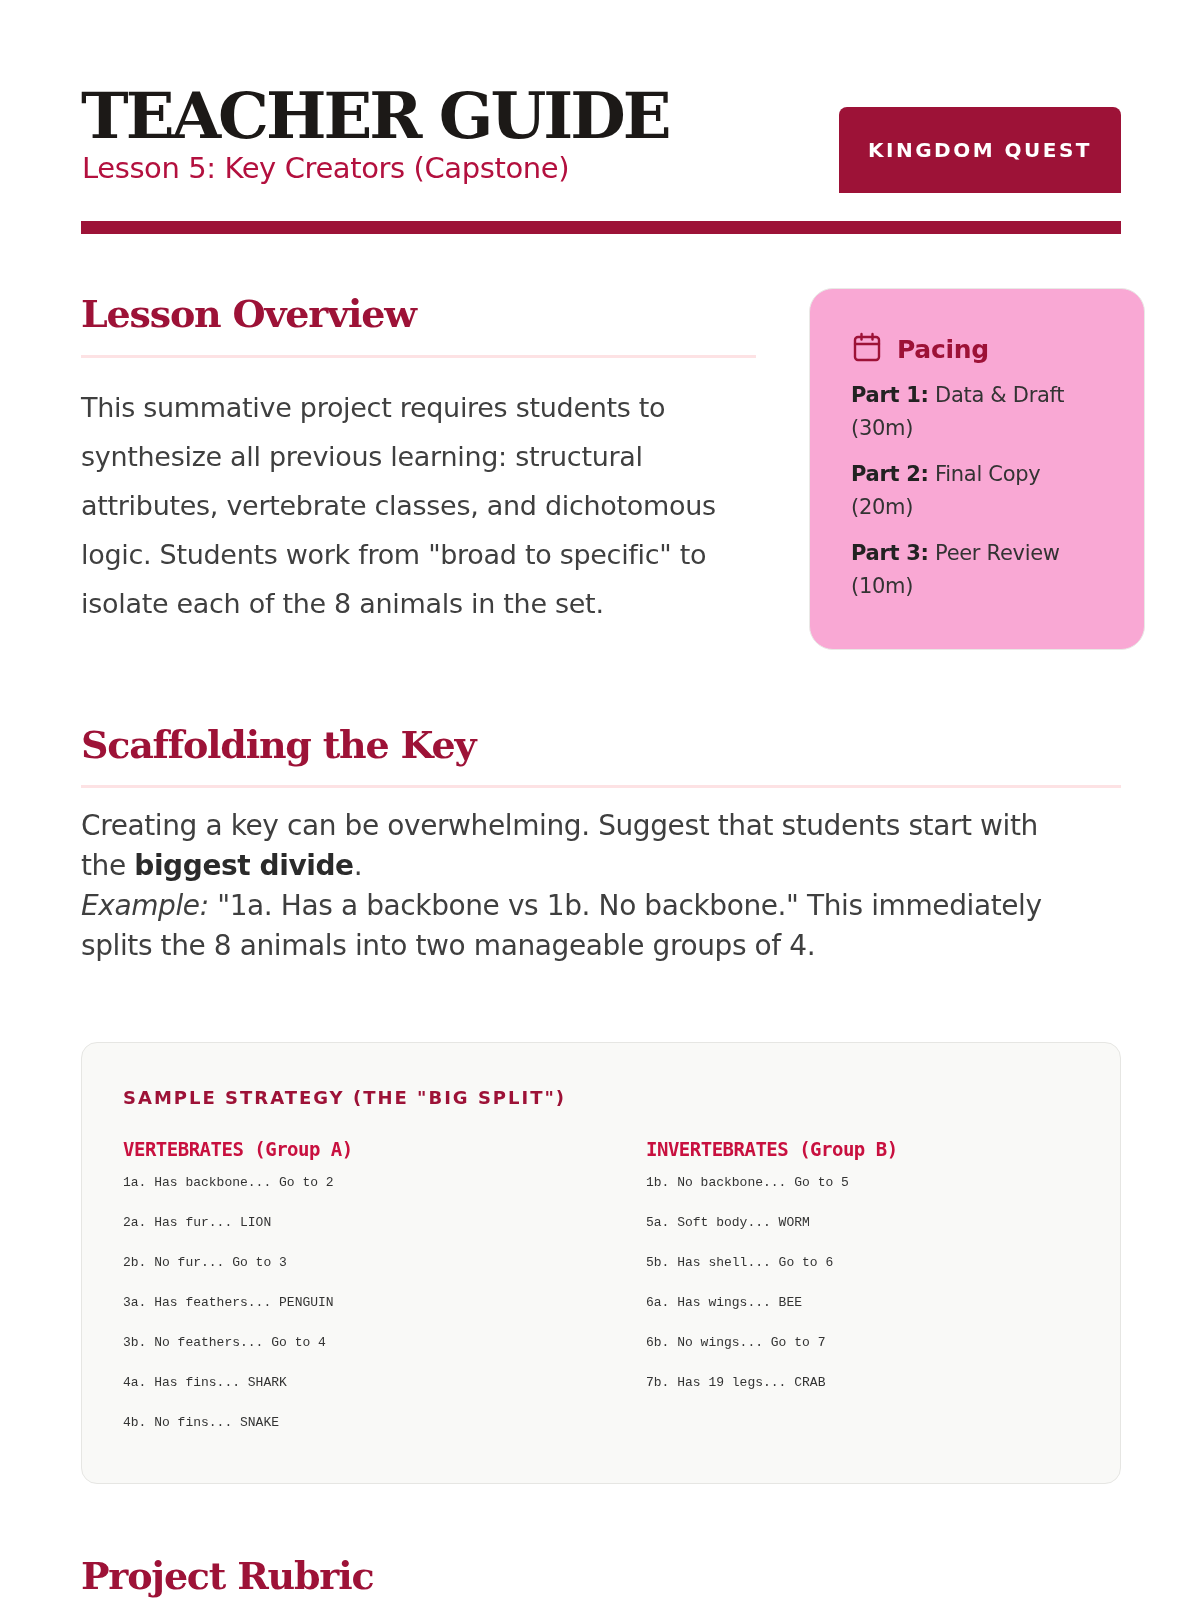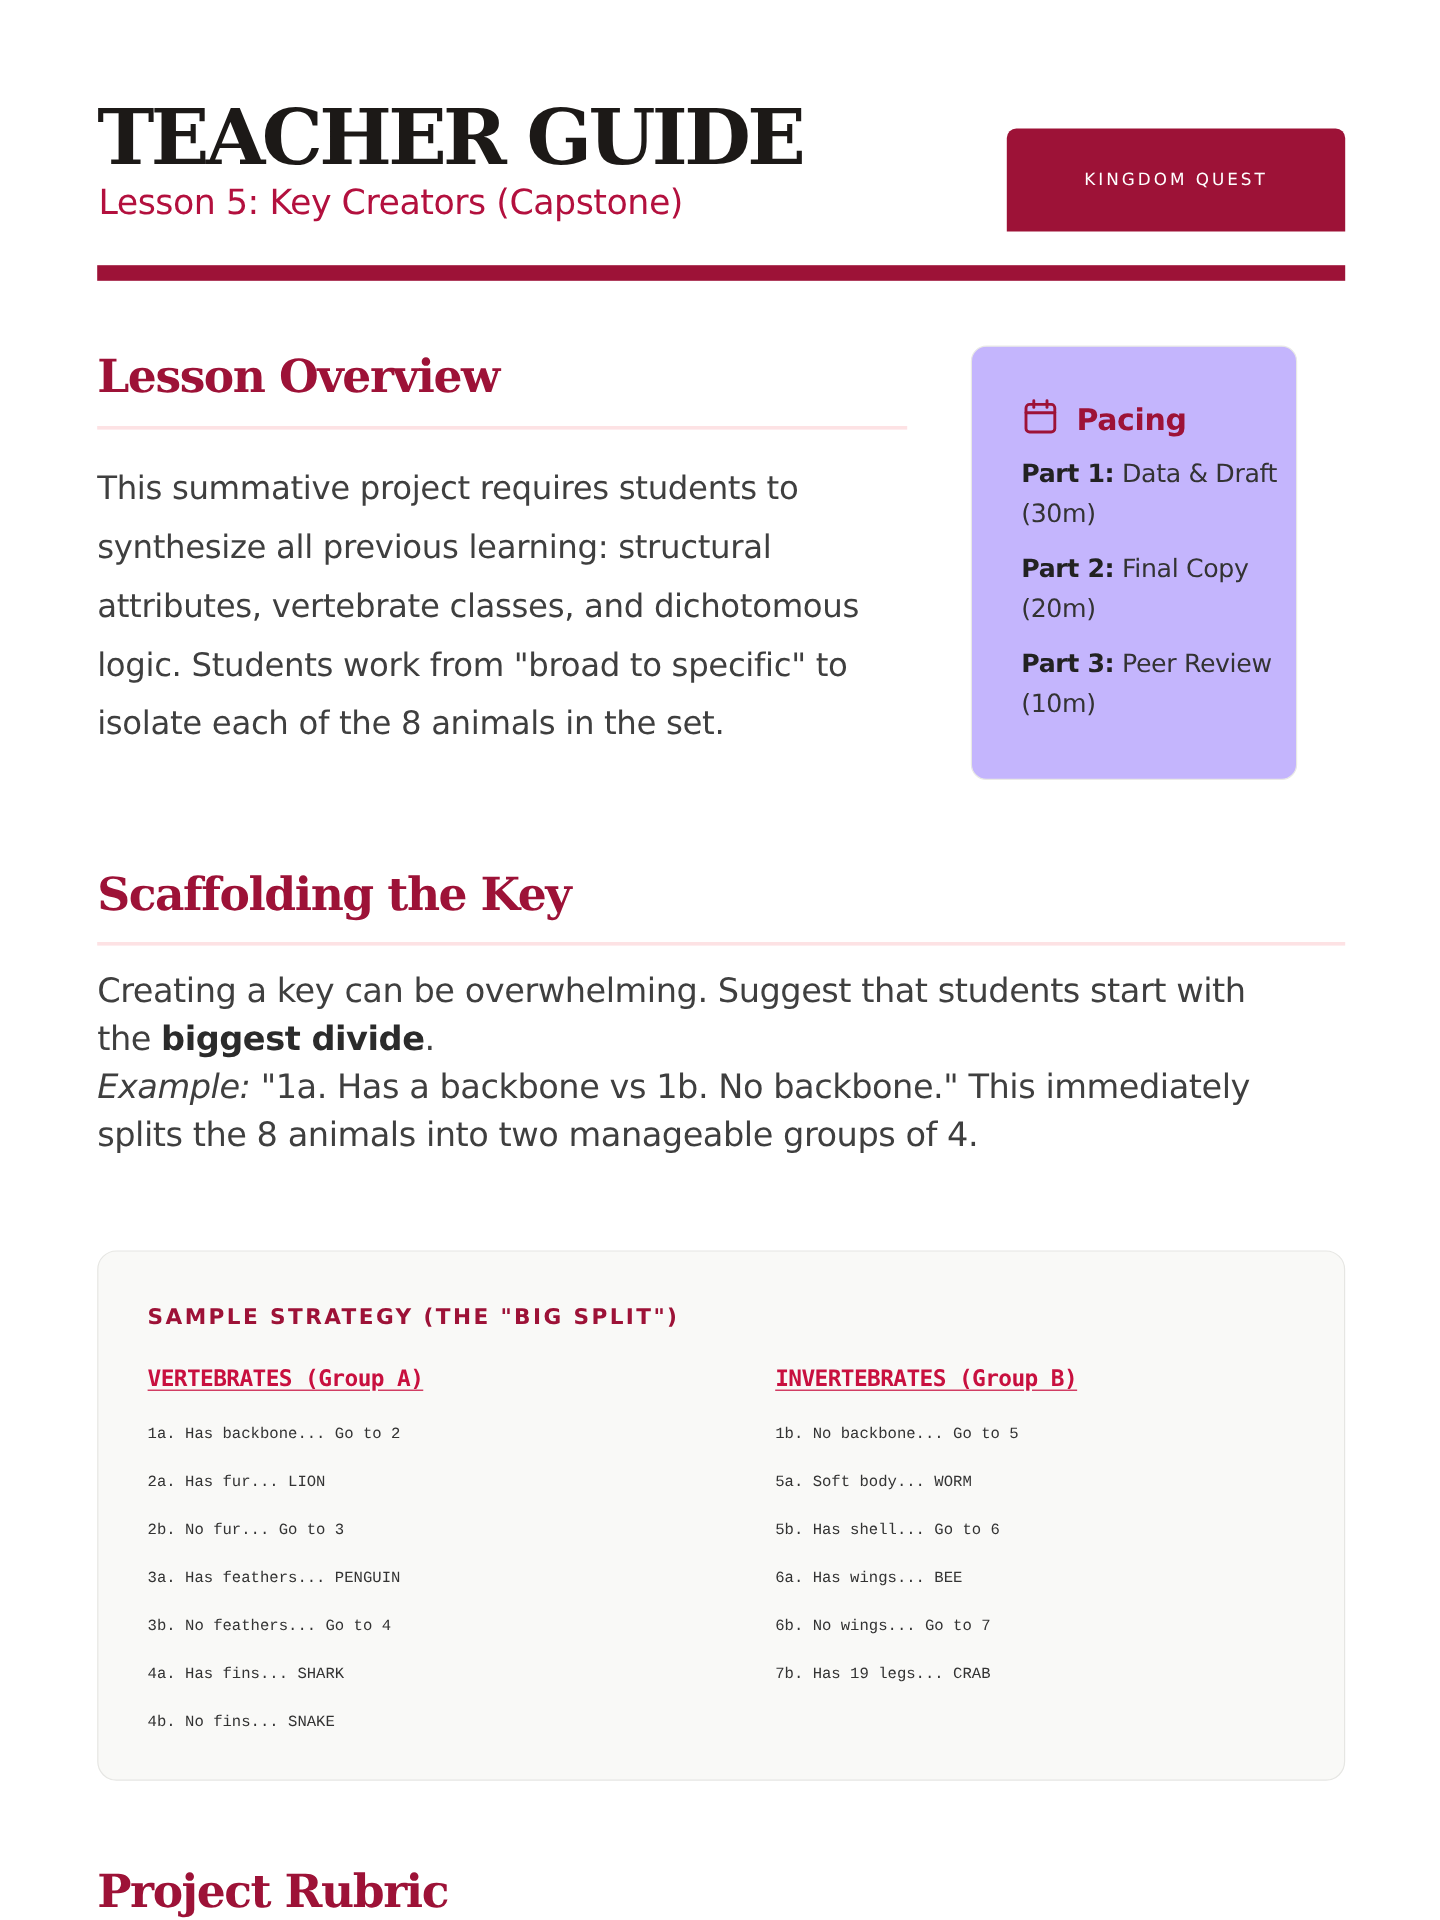--- a/index.html
+++ b/index.html
@@ -24,22 +24,22 @@
       font-family: "DejaVu Sans", sans-serif;
       font-weight: 500; font-size: 29px;
       color: #b3103e; line-height: 36px; letter-spacing: -0.4px;
     }
     .brand-badge {
       position: absolute; right: 0; top: 107px;
       width: 282px; height: 86px;
       background: #9d1237; color: #ffffff;
       border-radius: 8px 8px 0 0;
       display: flex; align-items: center; justify-content: center;
-      font-family: "DejaVu Sans", sans-serif; font-weight: normal;
-      font-size: 14px; letter-spacing: 2.5px;
+      font-family: "DejaVu Sans", sans-serif; font-weight: bold;
+      font-size: 20px; letter-spacing: 2.5px;
     }
     .header-rule {
       position: absolute; left: 0; top: 221px; width: 1040px; height: 13px;
       background: #9d1237;
     }
 
     
     .section-h {
       font-family: "DejaVu Serif", "Liberation Serif", serif;
       font-weight: bold; color: #9d1237;
@@ -50,22 +50,22 @@
     
     .overview-h { position: absolute; left: 0; top: 291px; }
     .overview-rule { position: absolute; left: 0; top: 355px; width: 675px; }
     .overview-text {
       position: absolute; left: 0; top: 383px; width: 660px;
       font-size: 27px; line-height: 49px; color: #3f3f3f; letter-spacing: -0.3px;
     }
 
     .pacing-card {
       position: absolute; left: 728px; top: 288px;
-      width: 272px; height: 362px;
-      background: #c4b5fd; border: 1.5px solid #e9e9e6; border-radius: 13px;
+      width: 336px; height: 362px;
+      background: #f9a8d4; border: 1.5px solid #e9e9e6; border-radius: 24px;
       padding: 42px 0 0 41px;
     }
     .pacing-head { display: flex; align-items: center; gap: 14px; margin-bottom: 12px; }
     .pacing-head svg { width: 32px; height: 32px; }
     .pacing-title {
       font-weight: bold; color: #9d1237; font-size: 25px; letter-spacing: -0.3px;
     }
     .pacing-item {
       font-size: 21px; line-height: 33px; color: #333; margin-bottom: 13px;
       width: 230px; letter-spacing: -0.3px;
@@ -90,22 +90,22 @@
     .strategy-label {
       position: absolute; left: 41px; top: 44px;
       font-weight: bold; font-size: 18px; letter-spacing: 2px; color: #9d1237;
     }
     .key-col { position: absolute; top: 92px; }
     .key-col.a { left: 41px; }
     .key-col.b { left: 564px; }
     .key-col-head {
       font-family: "DejaVu Sans Mono", "Liberation Mono", monospace;
       font-weight: bold; font-size: 19px; color: #c8103f;
-      text-decoration: underline; text-underline-offset: 3px;
-      line-height: 28px; margin-bottom: 12px; letter-spacing: -0.5px;
+      text-underline-offset: 3px;
+      line-height: 28px; letter-spacing: -0.5px;
     }
     .key-line {
       font-family: "Liberation Mono", "DejaVu Sans Mono", monospace;
       font-size: 13px; line-height: 40px; color: #333; white-space: pre;
     }
 
     
     .rubric-h { position: absolute; left: 0; top: 1553px; }
   </style>
 </head>

